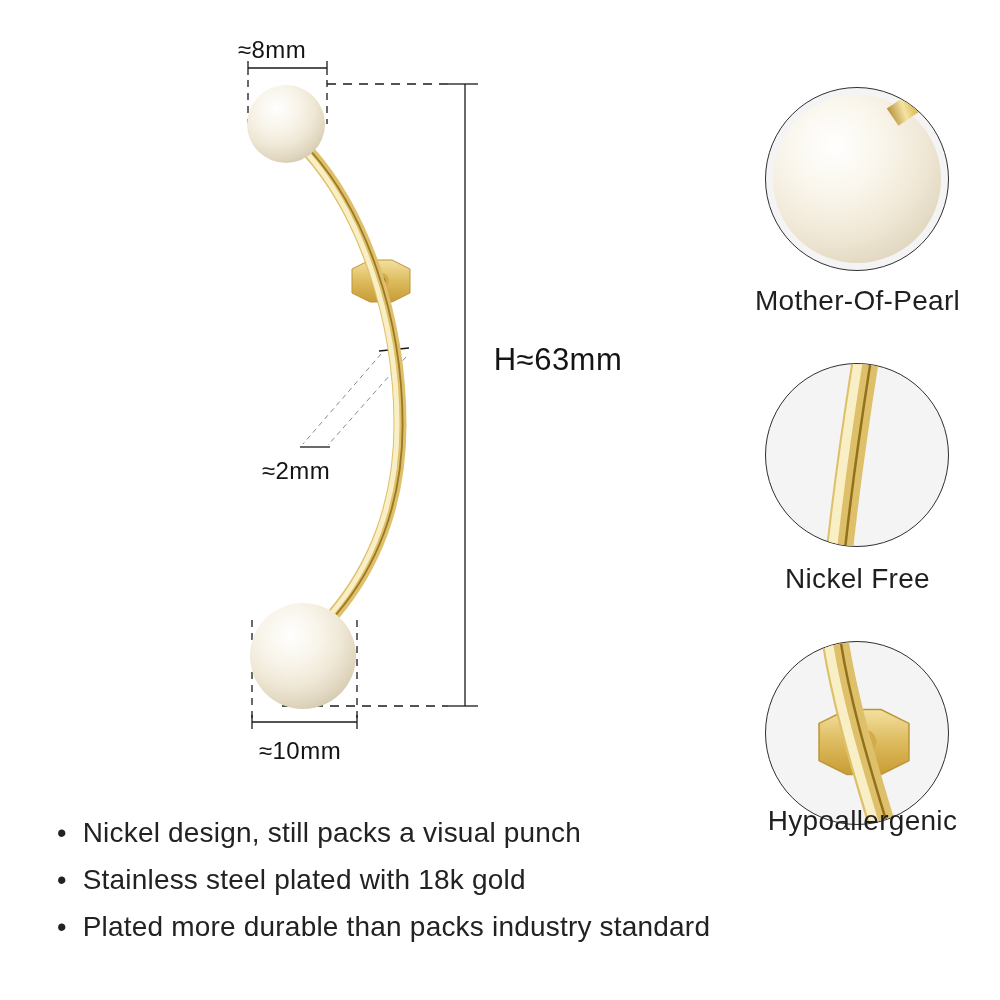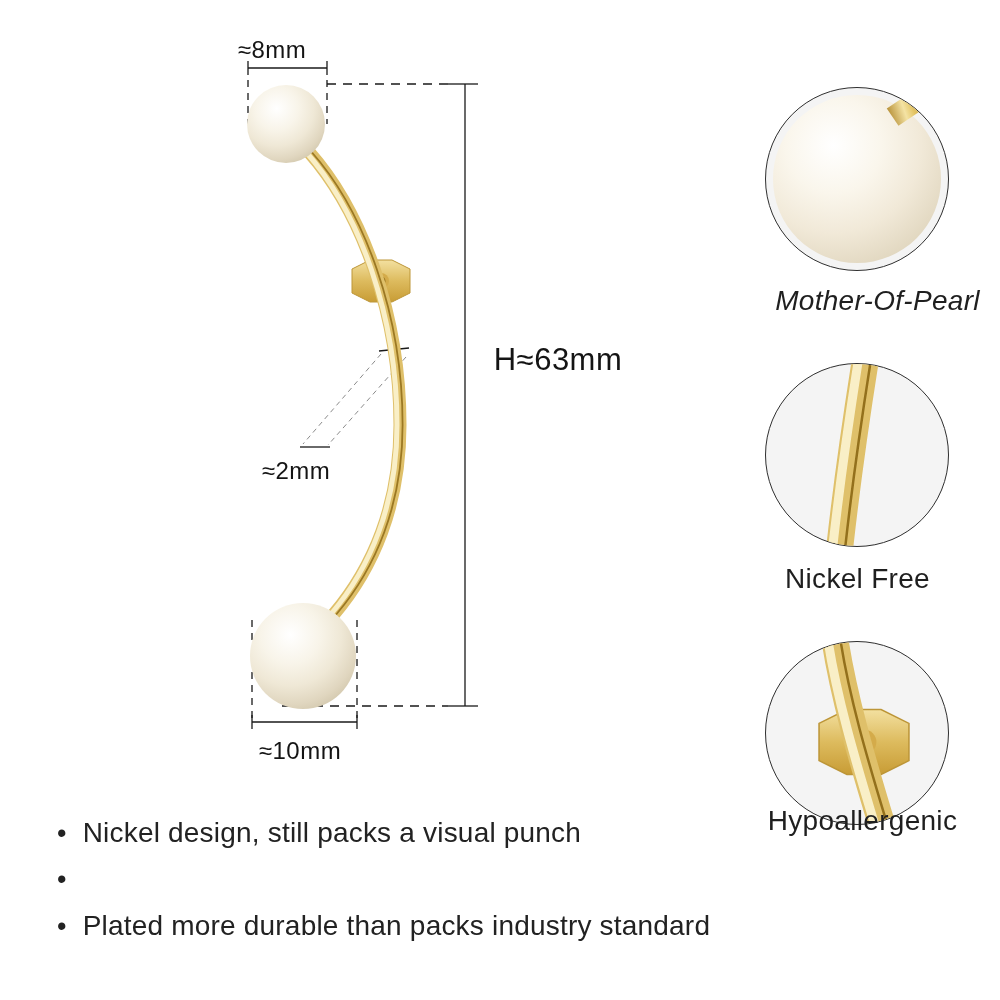--- a/index.html
+++ b/index.html
@@ -103,21 +103,21 @@
   <text class="dim-text" x="272" y="58" text-anchor="middle">≈8mm</text>
   <text class="dim-text" x="296" y="479" text-anchor="middle">≈2mm</text>
   <text class="dim-text" x="300" y="759" text-anchor="middle">≈10mm</text>
   <text class="dim-text-big" x="558" y="370" text-anchor="middle">H≈63mm</text>
 </svg>
 
 <div class="callout" style="left:765px;top:87px;">
   <div class="pearl-big"></div>
   <div class="gold-post"></div>
 </div>
-<div class="callout-label" style="left:760px;top:285px;width:235px;font-style:italic;">Mother-Of-Pearl</div>
+<div class="callout-label" style="left:740px;top:285px;width:235px;">Mother-Of-Pearl</div>
 
 <div class="callout" style="left:765px;top:363px;">
   <svg width="182" height="182" viewBox="0 0 182 182">
     <g fill="none">
       <path d="M100,-8 C90,55 80,125 73,190" stroke="#dfc06a" stroke-width="27"></path>
       <path d="M100,-8 C90,55 80,125 73,190" transform="translate(-7,0)" stroke="#f9efc7" stroke-width="9"></path>
       <path d="M100,-8 C90,55 80,125 73,190" transform="translate(5.5,0)" stroke="#93701c" stroke-width="2.5"></path>
     </g>
   </svg>
 </div>
@@ -146,18 +146,19 @@
 </div>
 <div class="callout-label" style="left:740px;top:805px;width:245px;">Hypoallergenic</div>
 
 <ul class="features">
   <li>
     <span class="dot">•</span>
     <span>Nickel design, still packs a visual punch</span>
   </li>
   <li>
     <span class="dot">•</span>
+    <span>Stainless steel plated with 18k gold</span>
   </li>
   <li>
     <span class="dot">•</span>
     <span>Plated more durable than packs industry standard</span>
   </li>
 </ul>
 
 </body></html>

